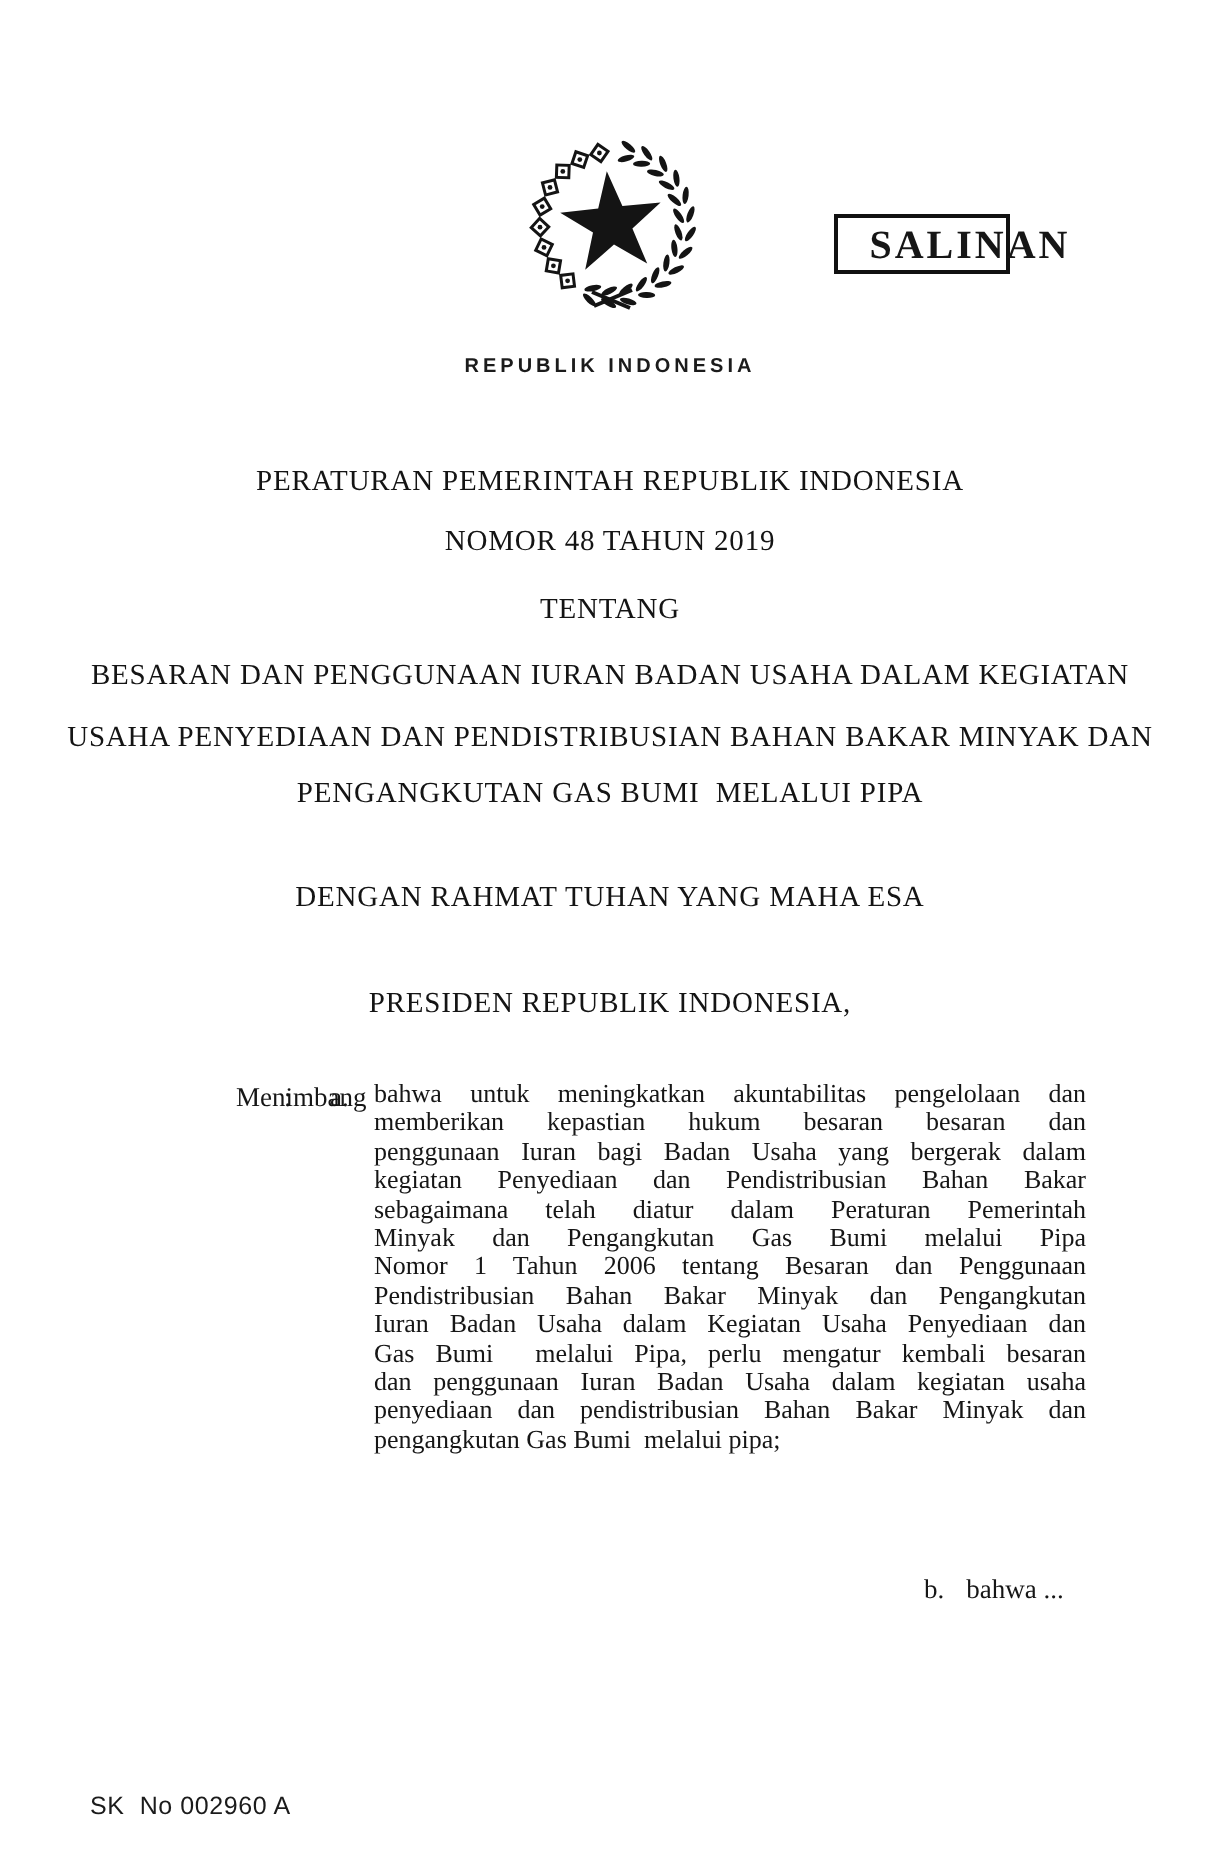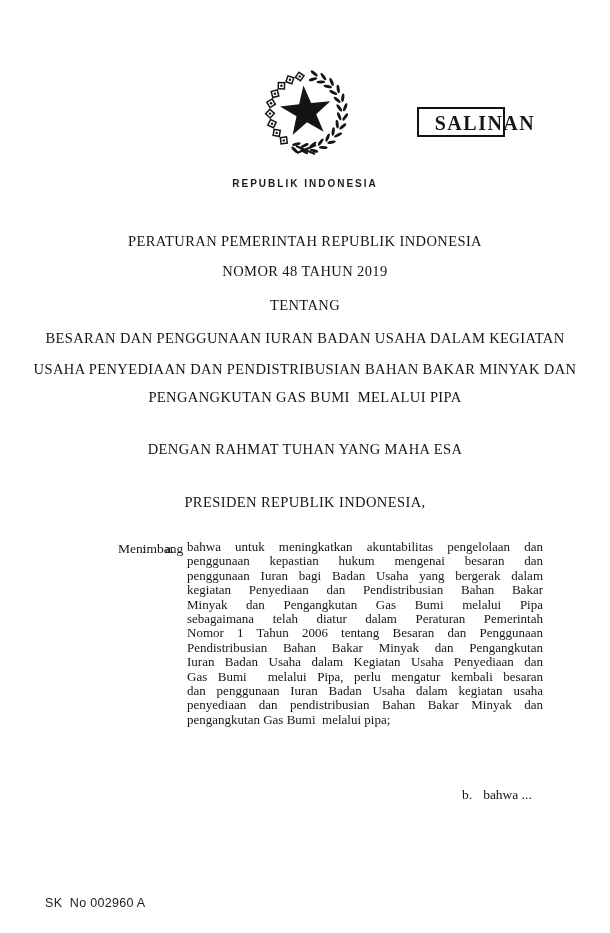--- a/index.html
+++ b/index.html
@@ -133,25 +133,25 @@
   <div class="abs t-line" style="top:389px">PENGANGKUTAN GAS BUMI  MELALUI PIPA</div>
   <div class="abs t-line" style="top:441px">DENGAN RAHMAT TUHAN YANG MAHA ESA</div>
   <div class="abs t-line" style="top:494px">PRESIDEN REPUBLIK INDONESIA,</div>
 
   <div class="abs c-label">Menimbang</div>
   <div class="abs c-colon">:</div>
   <div class="abs c-letter">a.</div>
 
   <div class="abs c-body">
     <div class="p-line">bahwa untuk meningkatkan akuntabilitas pengelolaan dan</div>
-    <div class="p-line">penggunaan kepastian hukum mengenai besaran dan</div>
+    <div class="p-line">memberikan kepastian hukum besaran besaran dan</div>
     <div class="p-line">penggunaan Iuran bagi Badan Usaha yang bergerak dalam</div>
     <div class="p-line">kegiatan Penyediaan dan Pendistribusian Bahan Bakar</div>
+    <div class="p-line">sebagaimana telah diatur dalam Peraturan Pemerintah</div>
     <div class="p-line">Minyak dan Pengangkutan Gas Bumi melalui Pipa</div>
-    <div class="p-line">sebagaimana telah diatur dalam Peraturan Pemerintah</div>
     <div class="p-line">Nomor 1 Tahun 2006 tentang Besaran dan Penggunaan</div>
     <div class="p-line">Pendistribusian Bahan Bakar Minyak dan Pengangkutan</div>
     <div class="p-line">Iuran Badan Usaha dalam Kegiatan Usaha Penyediaan dan</div>
     <div class="p-line">Gas Bumi  melalui Pipa, perlu mengatur kembali besaran</div>
     <div class="p-line">dan penggunaan Iuran Badan Usaha dalam kegiatan usaha</div>
     <div class="p-line">penyediaan dan pendistribusian Bahan Bakar Minyak dan</div>
     <div class="p-line last">pengangkutan Gas Bumi  melalui pipa;</div>
   </div>
 
   <div class="abs catchword">

